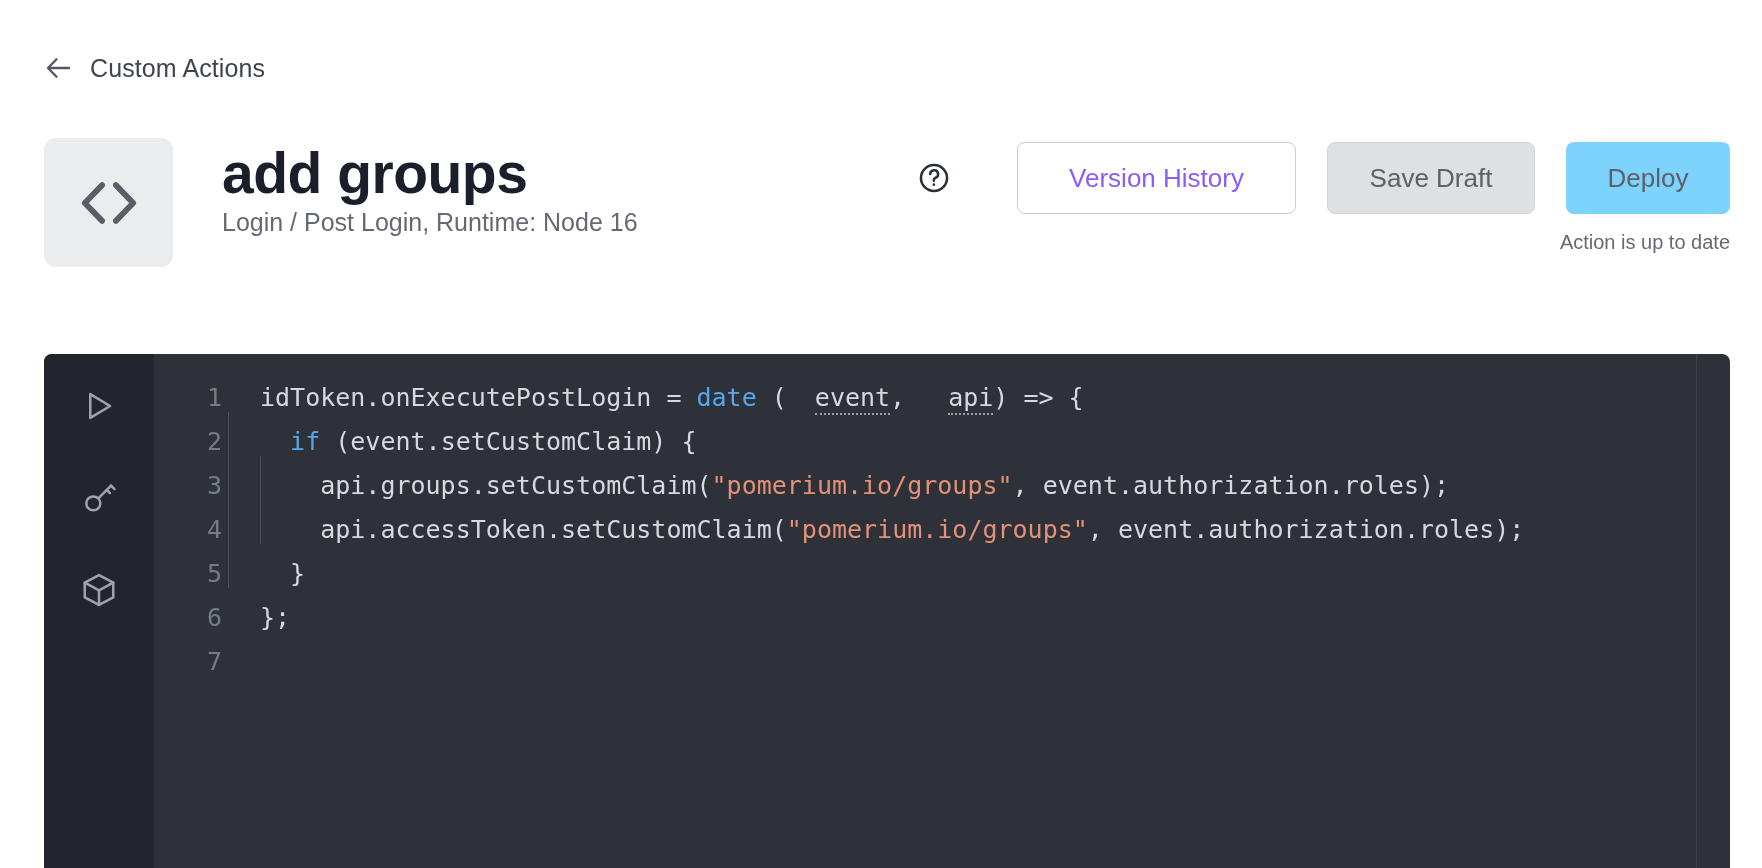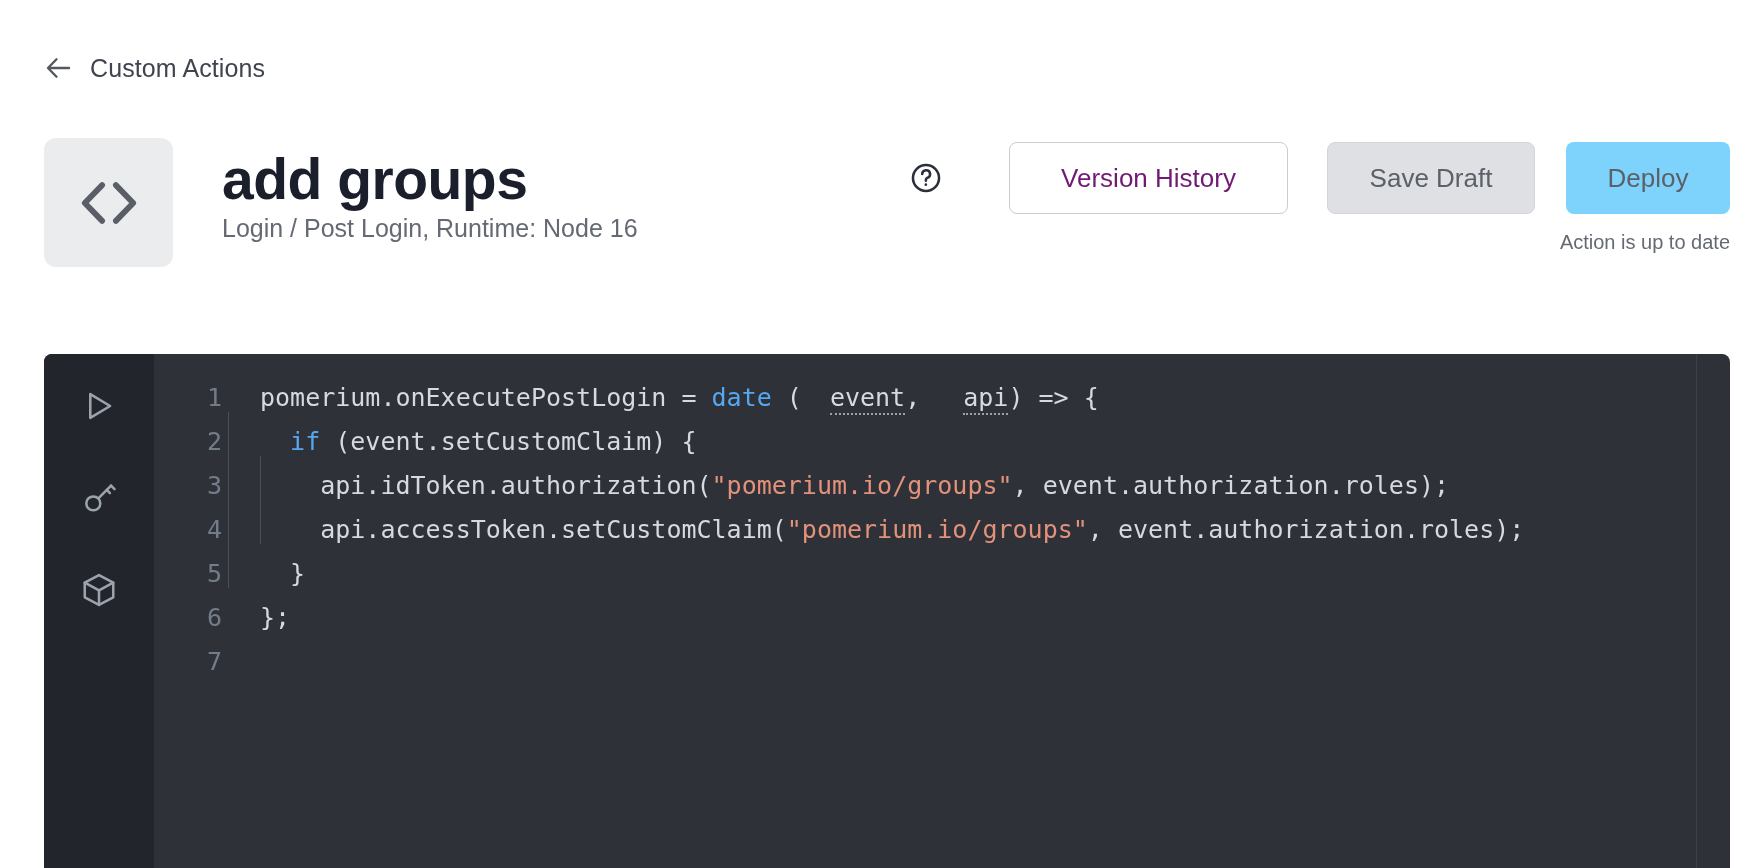--- a/index.html
+++ b/index.html
@@ -69,21 +69,21 @@
   }
   .action-icon-tile svg {
     width: 66px;
     height: 66px;
     color: #5a5e66;
   }
 
   .title-block {
     position: absolute;
     left: 178px;
-    top: 14px;
+    top: 8px;
   }
   .action-title {
     font-size: 57px;
     font-weight: 700;
     color: #1a1f2b;
     line-height: 1.18;
     letter-spacing: -0.5px;
     white-space: nowrap;
   }
   .action-subtitle {
@@ -121,32 +121,31 @@
     display: flex;
     align-items: center;
     justify-content: center;
     white-space: nowrap;
     padding: 0 28px;
     cursor: pointer;
   }
   .btn-outline {
     background: #ffffff;
     border: 1px solid #c9ccd2;
-    color: #701a75;
+    color: #8b5cf6;
     min-width: 279px;
     margin-right: 31px;
   }
   .btn-disabled {
     background: #dfe0e3;
     border: 1px solid #d3d5d9;
     color: #5b6069;
     min-width: 208px;
     margin-right: 31px;
     cursor: default;
-    margin-left: 8px;
   }
   .btn-disabled-flat {
     background: #7dd3fc;
     border: 1px solid transparent;
     color: #5b6069;
     min-width: 164px;
     cursor: default;
   }
 
   .status-text {
@@ -323,31 +322,31 @@
           <line x1="12" y1="12.2" x2="12" y2="21.4"></line>
         </svg>
       </span>
     </div>
 
     <div class="editor-main">
       <div class="code-area">
 
         <div class="code-line">
           <span class="line-no">1</span>
-          <span class="line-body"><span>pomerium.onExecutePostLogin = </span><span class="tok-kw">date</span><span> (</span><span class="tok-hint">event</span><span>, </span><span class="tok-hint">api</span><span>) =&gt; {</span></span>
+          <span class="line-body"><span>idToken.onExecutePostLogin = </span><span class="tok-kw">date</span><span> (</span><span class="tok-hint">event</span><span>, </span><span class="tok-hint">api</span><span>) =&gt; {</span></span>
         </div>
 
         <div class="code-line">
           <span class="line-no">2</span>
           <span class="line-body"><span class="guide g1"></span><span>  </span><span class="tok-kw">if</span><span> (event.setCustomClaim) {</span></span>
         </div>
 
         <div class="code-line">
           <span class="line-no">3</span>
-          <span class="line-body"><span class="guide g1"></span><span class="guide g2"></span><span>    api.idToken.authorization(</span><span class="tok-str">"pomerium.io/groups"</span><span>, event.authorization.roles);</span></span>
+          <span class="line-body"><span class="guide g1"></span><span class="guide g2"></span><span>    api.groups.setCustomClaim(</span><span class="tok-str">"pomerium.io/groups"</span><span>, event.authorization.roles);</span></span>
         </div>
 
         <div class="code-line">
           <span class="line-no">4</span>
           <span class="line-body"><span class="guide g1"></span><span class="guide g2"></span><span>    api.accessToken.setCustomClaim(</span><span class="tok-str">"pomerium.io/groups"</span><span>, event.authorization.roles);</span></span>
         </div>
 
         <div class="code-line">
           <span class="line-no">5</span>
           <span class="line-body"><span class="guide g1"></span><span>  }</span></span>

